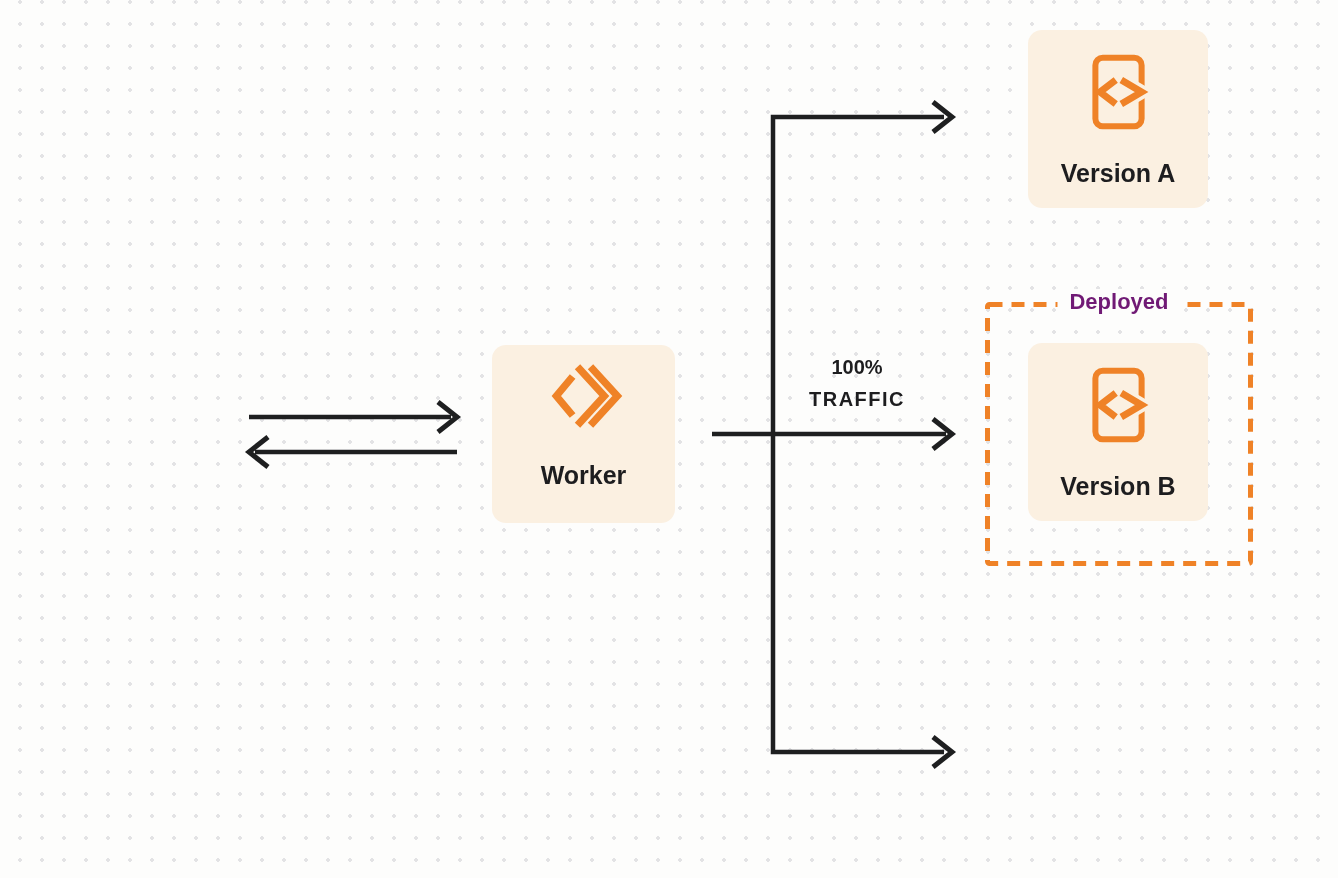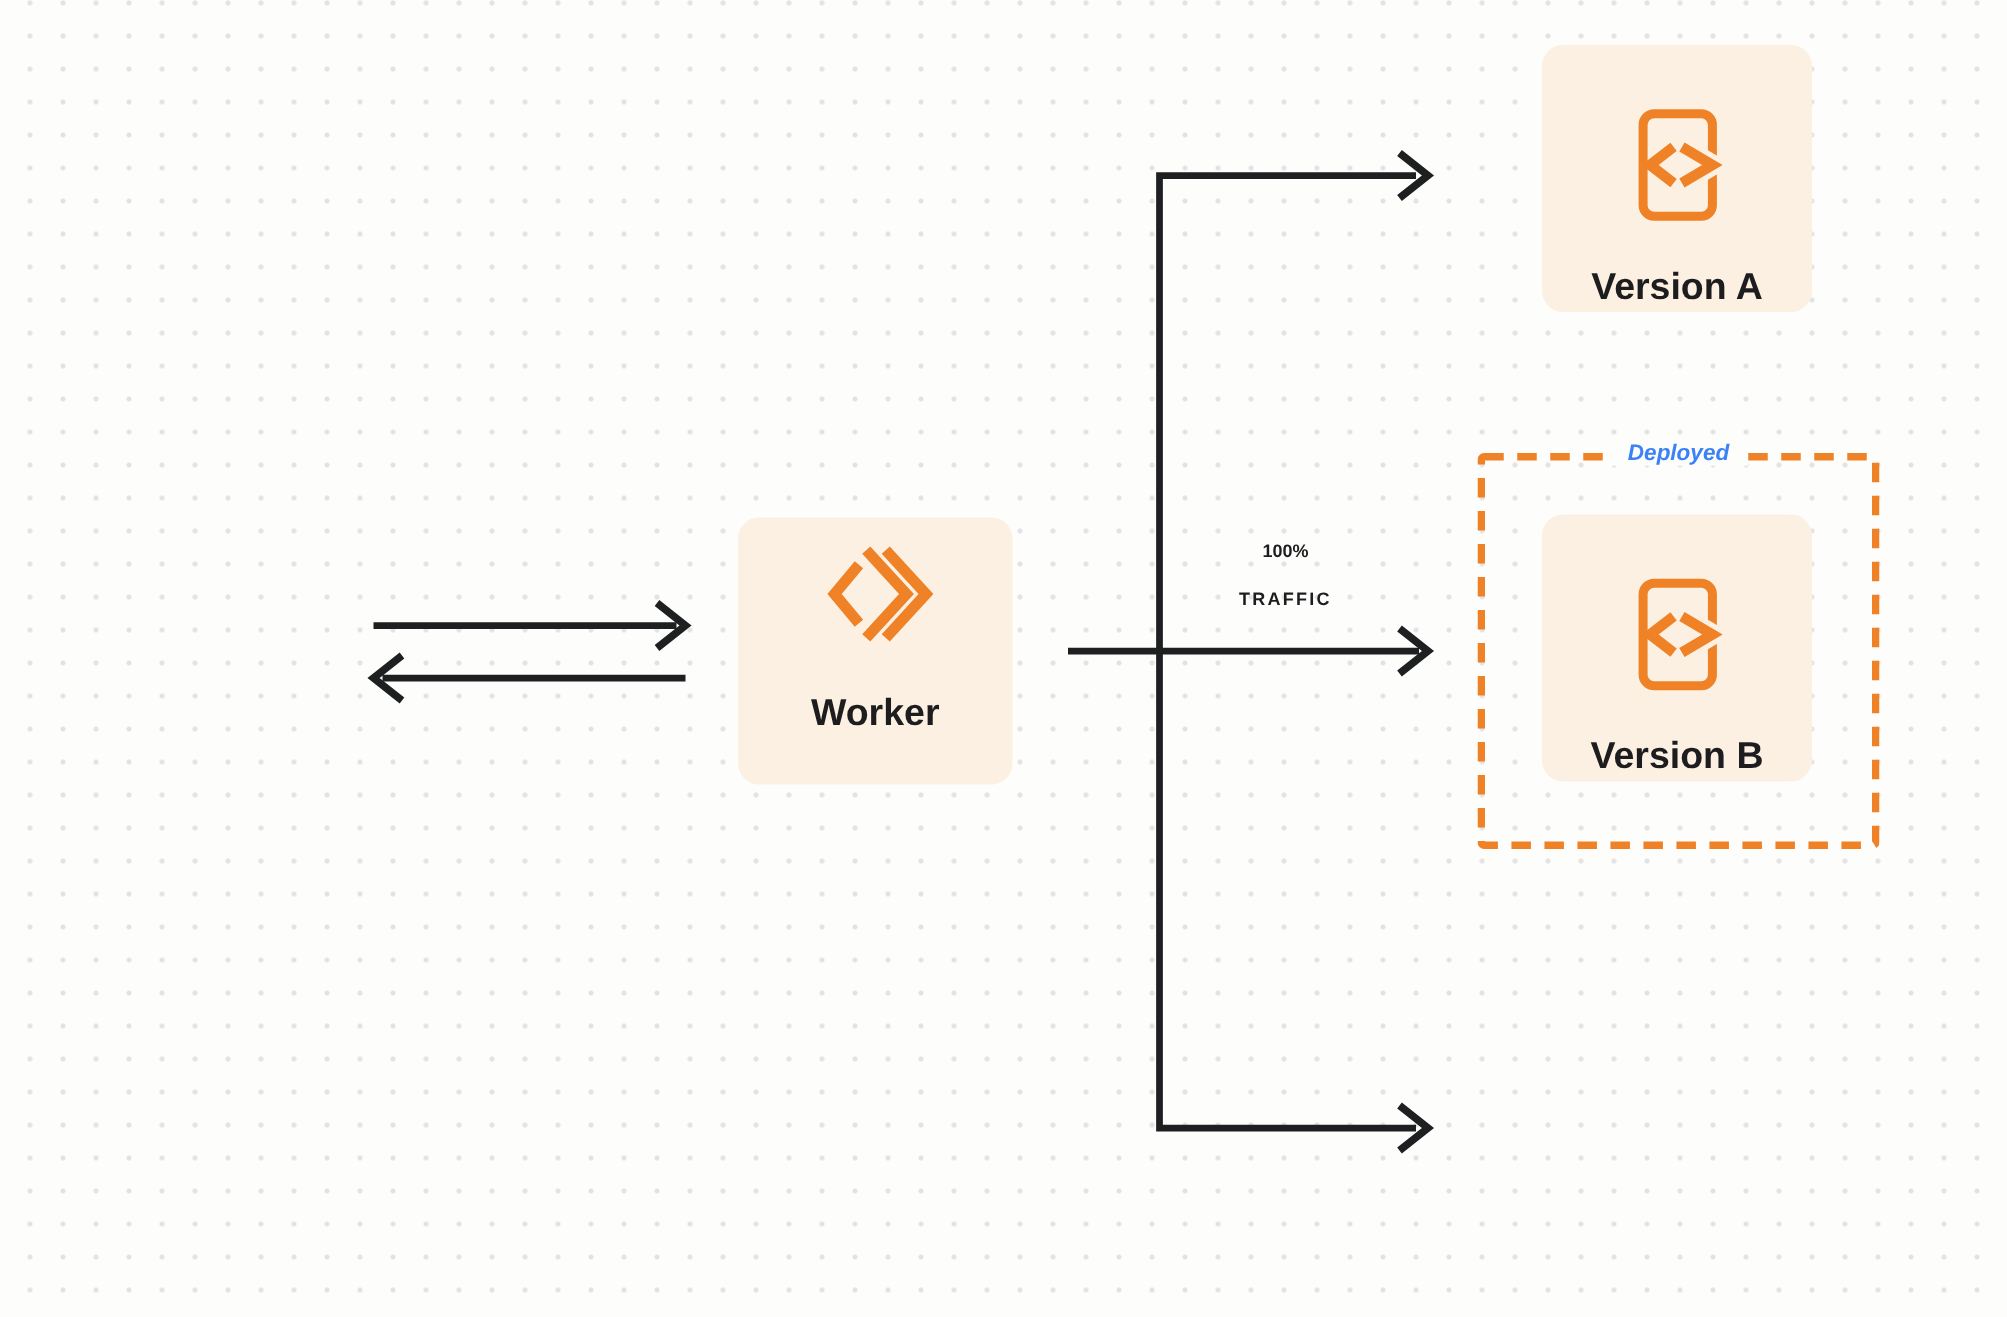--- a/index.html
+++ b/index.html
@@ -54,36 +54,36 @@
   .worker {
     left: 492px; top: 345px;
     width: 183px; height: 178px;
     background: #FBF0E1;
     padding-top: 15px;
   }
   .worker .node-label { margin-top: 28px; }
   .version {
     width: 180px; height: 178px;
     background: #FBF0E1;
-    padding-top: 41px;
+    padding-top: 23px;
   }
   .version .node-label { margin-top: 27px; }
   .version-a { left: 1028px; top: 30px; }
   .version-b { left: 1028px; top: 343px; }
   .version-c { left: 1028px; top: 662px; }
 
   .traffic-label {
     position: absolute;
     left: 777px; top: 351px;
     width: 160px;
     display: flex;
     flex-direction: column;
     align-items: center;
     line-height: 32px;
-    font-size: 12px;
+    font-size: 20px;
     font-weight: 700;
     color: #1D1D1F;
   }
   .traffic-label .traffic-word { letter-spacing: 1.5px; }
 
   .deployed-group {
     position: absolute;
     left: 985px; top: 302px;
     width: 268px; height: 264px;
   }
@@ -91,25 +91,24 @@
     position: absolute;
     left: 0; top: 0;
     width: 100%; height: 100%;
   }
   .deployed-label {
     position: absolute;
     left: 50%; top: 0;
     transform: translate(-50%, -50%);
     background: #FDFDFC;
     padding: 0 12px;
-    font-size: 15px;
+    font-size: 22px;
     font-weight: 700;
-    color: #3b82f6;
+    color: #701a75;
     white-space: nowrap;
-    font-style: italic;
   }
 </style>
 </head>
 <body>
 
 <div class="canvas">
 
   <svg class="arrows" viewBox="0 0 1338 878" aria-hidden="true">
 
     <path class="line" d="M249,417 H451"></path>

